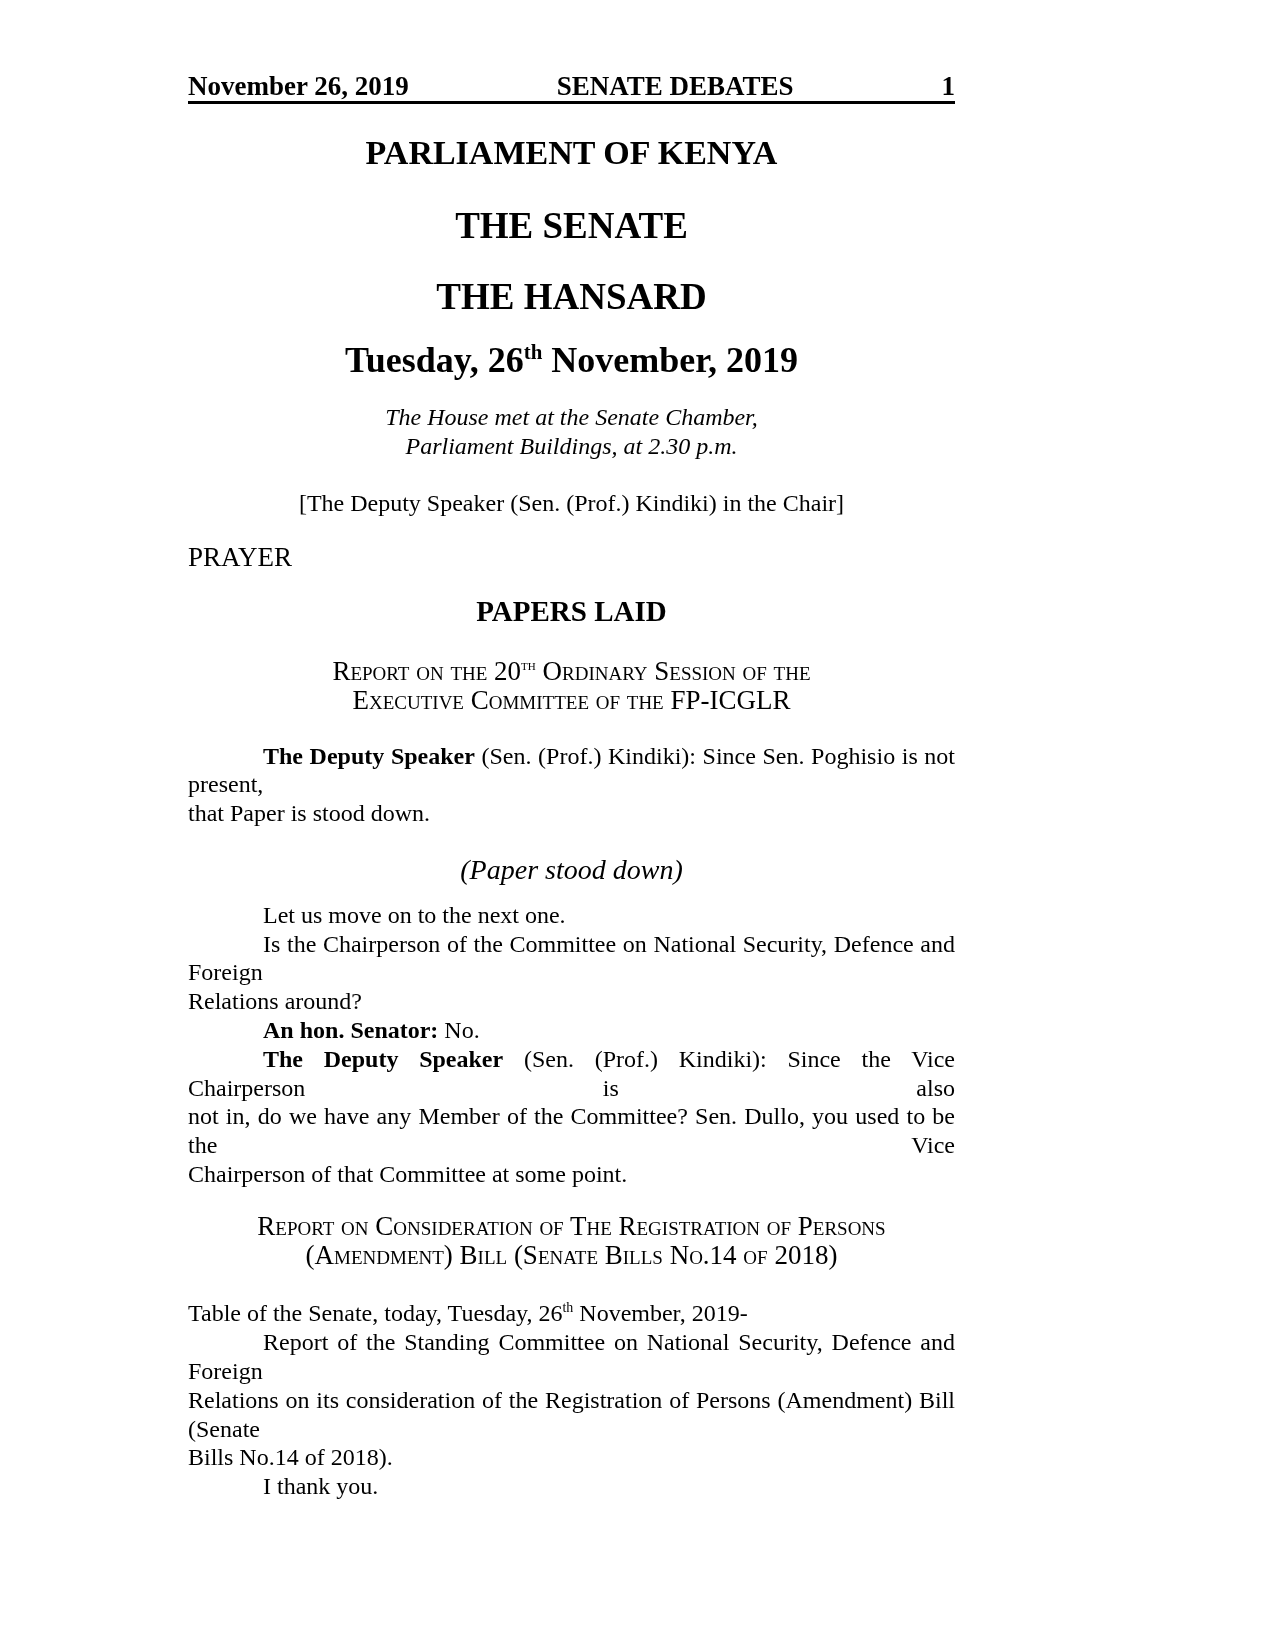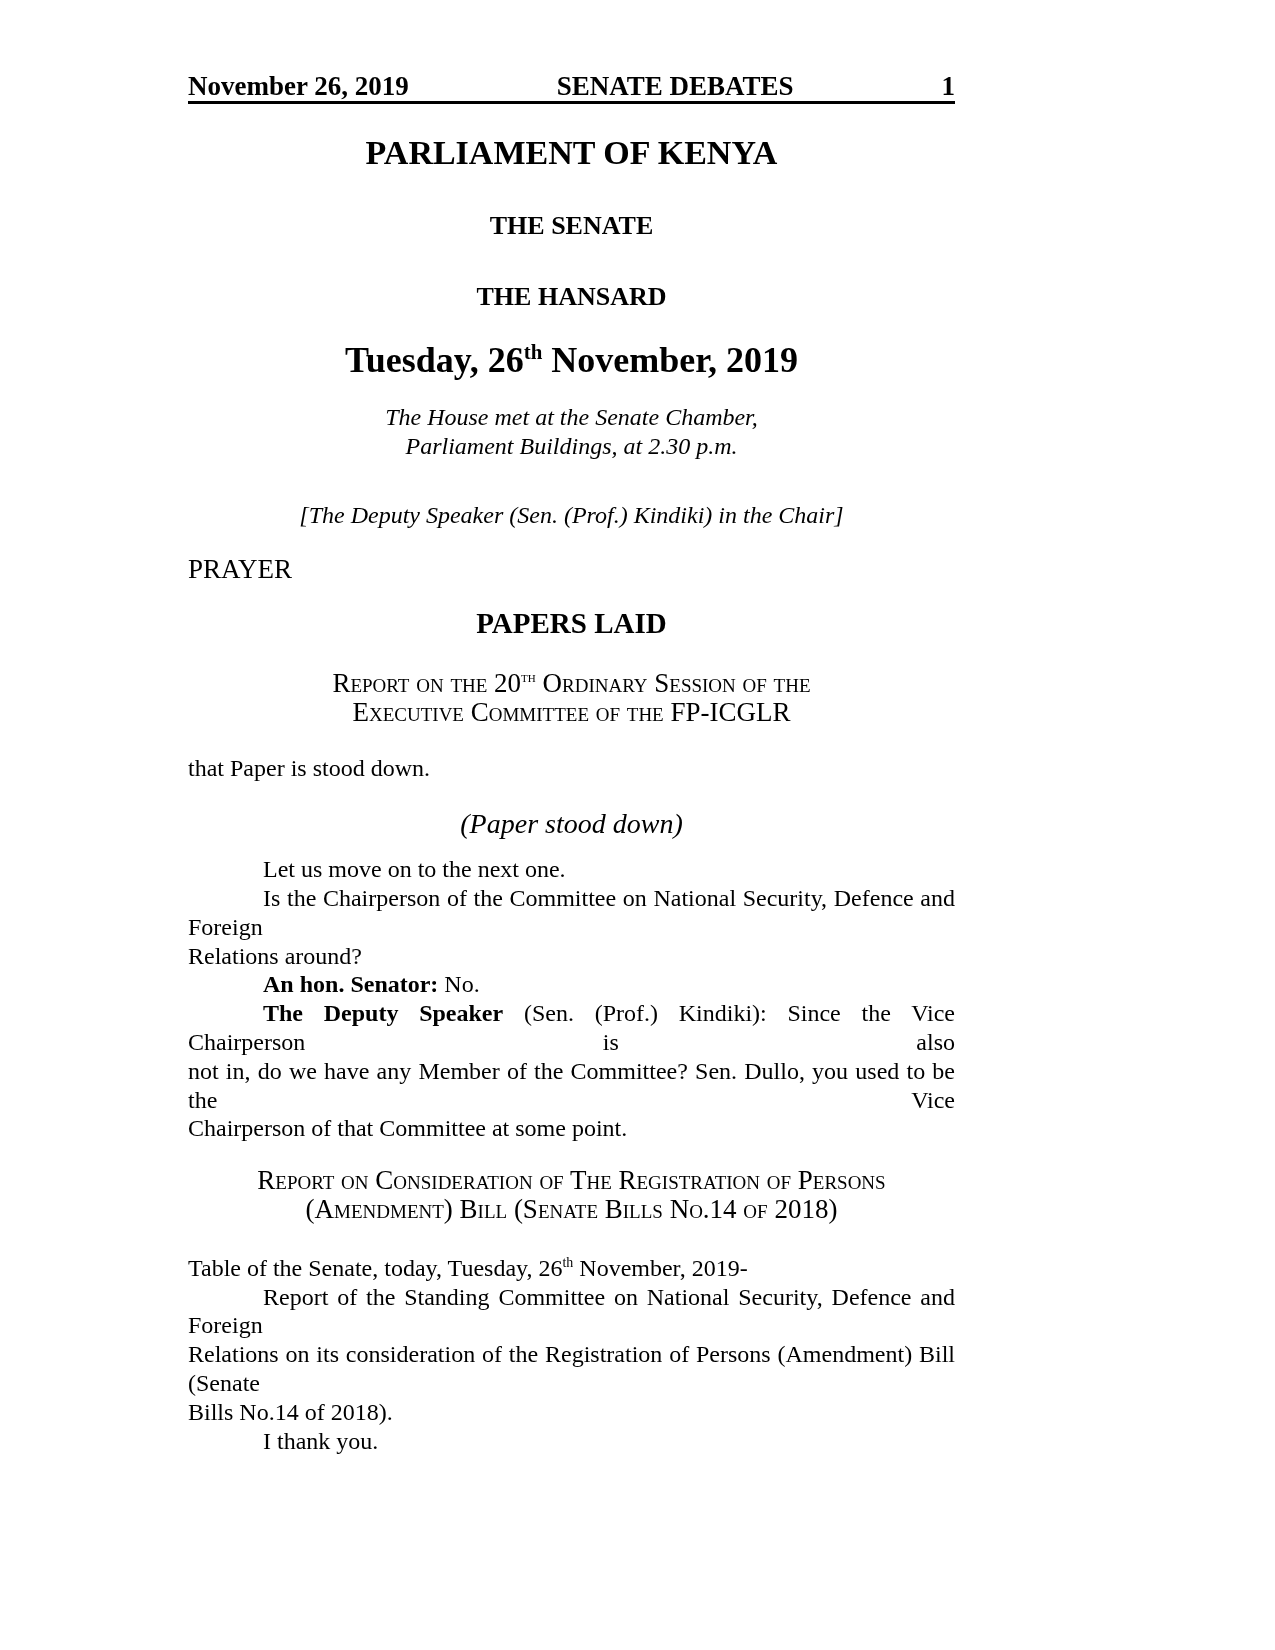--- a/index.html
+++ b/index.html
@@ -20,25 +20,25 @@
     align-items: baseline;
     margin-top: 73px;
     padding-bottom: 1px;
     border-bottom: 3px solid #000;
     font-weight: 700;
     font-size: 27px;
     line-height: 27px;
   }
 
   .t1 { margin-top: 29px; font-size: 34px; line-height: 40px; font-weight: 700; text-align: center; }
-  .t2 { margin-top: 35px; font-size: 26px; line-height: 36px; font-weight: 700; text-align: center; }
+  .t2 { margin-top: 35px; font-size: 37px; line-height: 36px; font-weight: 700; text-align: center; }
   .t3 { margin-top: 31px; font-size: 36px; line-height: 29px; font-weight: 700; text-align: center; }
 
   .venue  { margin-top: 28px; font-style: italic; text-align: center; font-size: 24px; line-height: 28.8px; }
-  .chair  { margin-top: 40px; font-style: italic; text-align: center; font-size: 24px; line-height: 28.8px; }
+  .chair  { margin-top: 28px; text-align: center; font-size: 24px; line-height: 28.8px; }
   .prayer { margin-top: 26px; font-size: 27px; line-height: 28.8px; }
   .ob     { margin-top: 25px; text-align: center; font-weight: 700; font-size: 29px; line-height: 28.8px; }
 
   .sc { font-variant: small-caps; font-variant-caps: small-caps; }
   .schead { text-align: center; font-size: 27px; line-height: 28.8px; }
   .sch1 { margin-top: 31px; }
   .sch2 { margin-top: 23px; }
 
   .ln { font-size: 24px; line-height: 28.8px; text-align: left; }
   .j  { text-align: justify; text-align-last: justify; }
@@ -92,20 +92,21 @@
     <div class="prayer">PRAYER</div>
 
     <div class="ob">PAPERS LAID</div>
 
     <div class="schead sch1 sc">
       <div><span>Report on the 20</span><sup class="s">th</sup><span> Ordinary Session of the</span></div>
       <div>Executive Committee of the FP-ICGLR</div>
     </div>
 
     <div class="m27">
+      <div class="ln j ind"><span class="b">The Deputy Speaker</span><span> (Sen. (Prof.) Kindiki): Since Sen. Poghisio is not present,</span></div>
       <div class="ln">that Paper is stood down.</div>
     </div>
 
     <div class="stage">(Paper stood down)</div>
 
     <div class="m32">
       <div class="ln ind">Let us move on to the next one.</div>
       <div class="ln j ind">Is the Chairperson of the Committee on National Security, Defence and Foreign</div>
       <div class="ln">Relations around?</div>
       <div class="ln ind"><span class="b">An hon. Senator:</span><span> No.</span></div>

